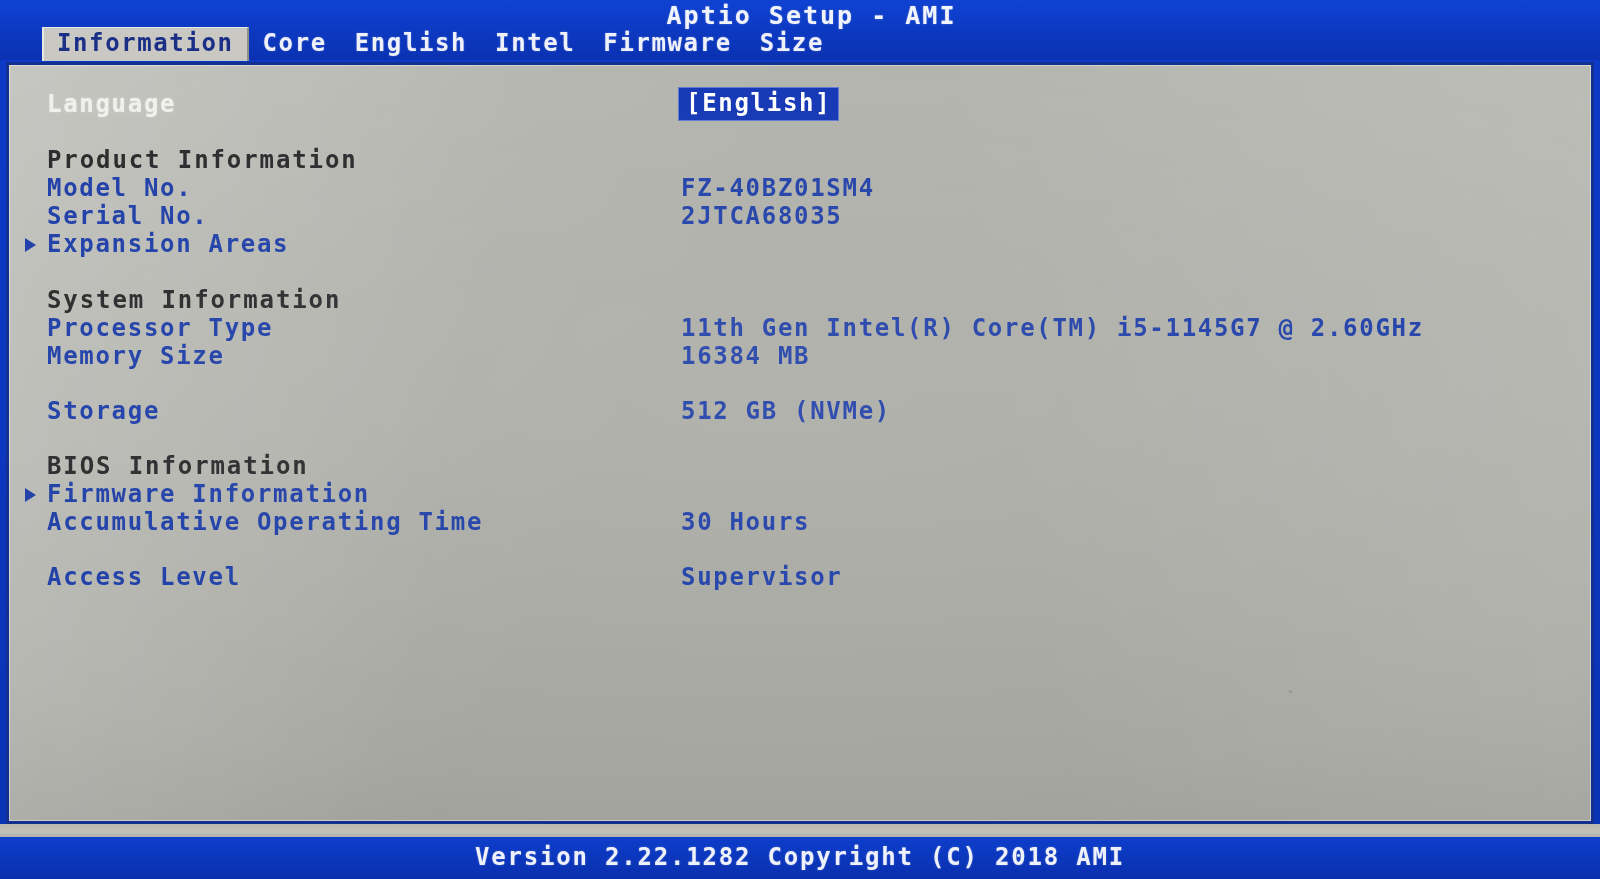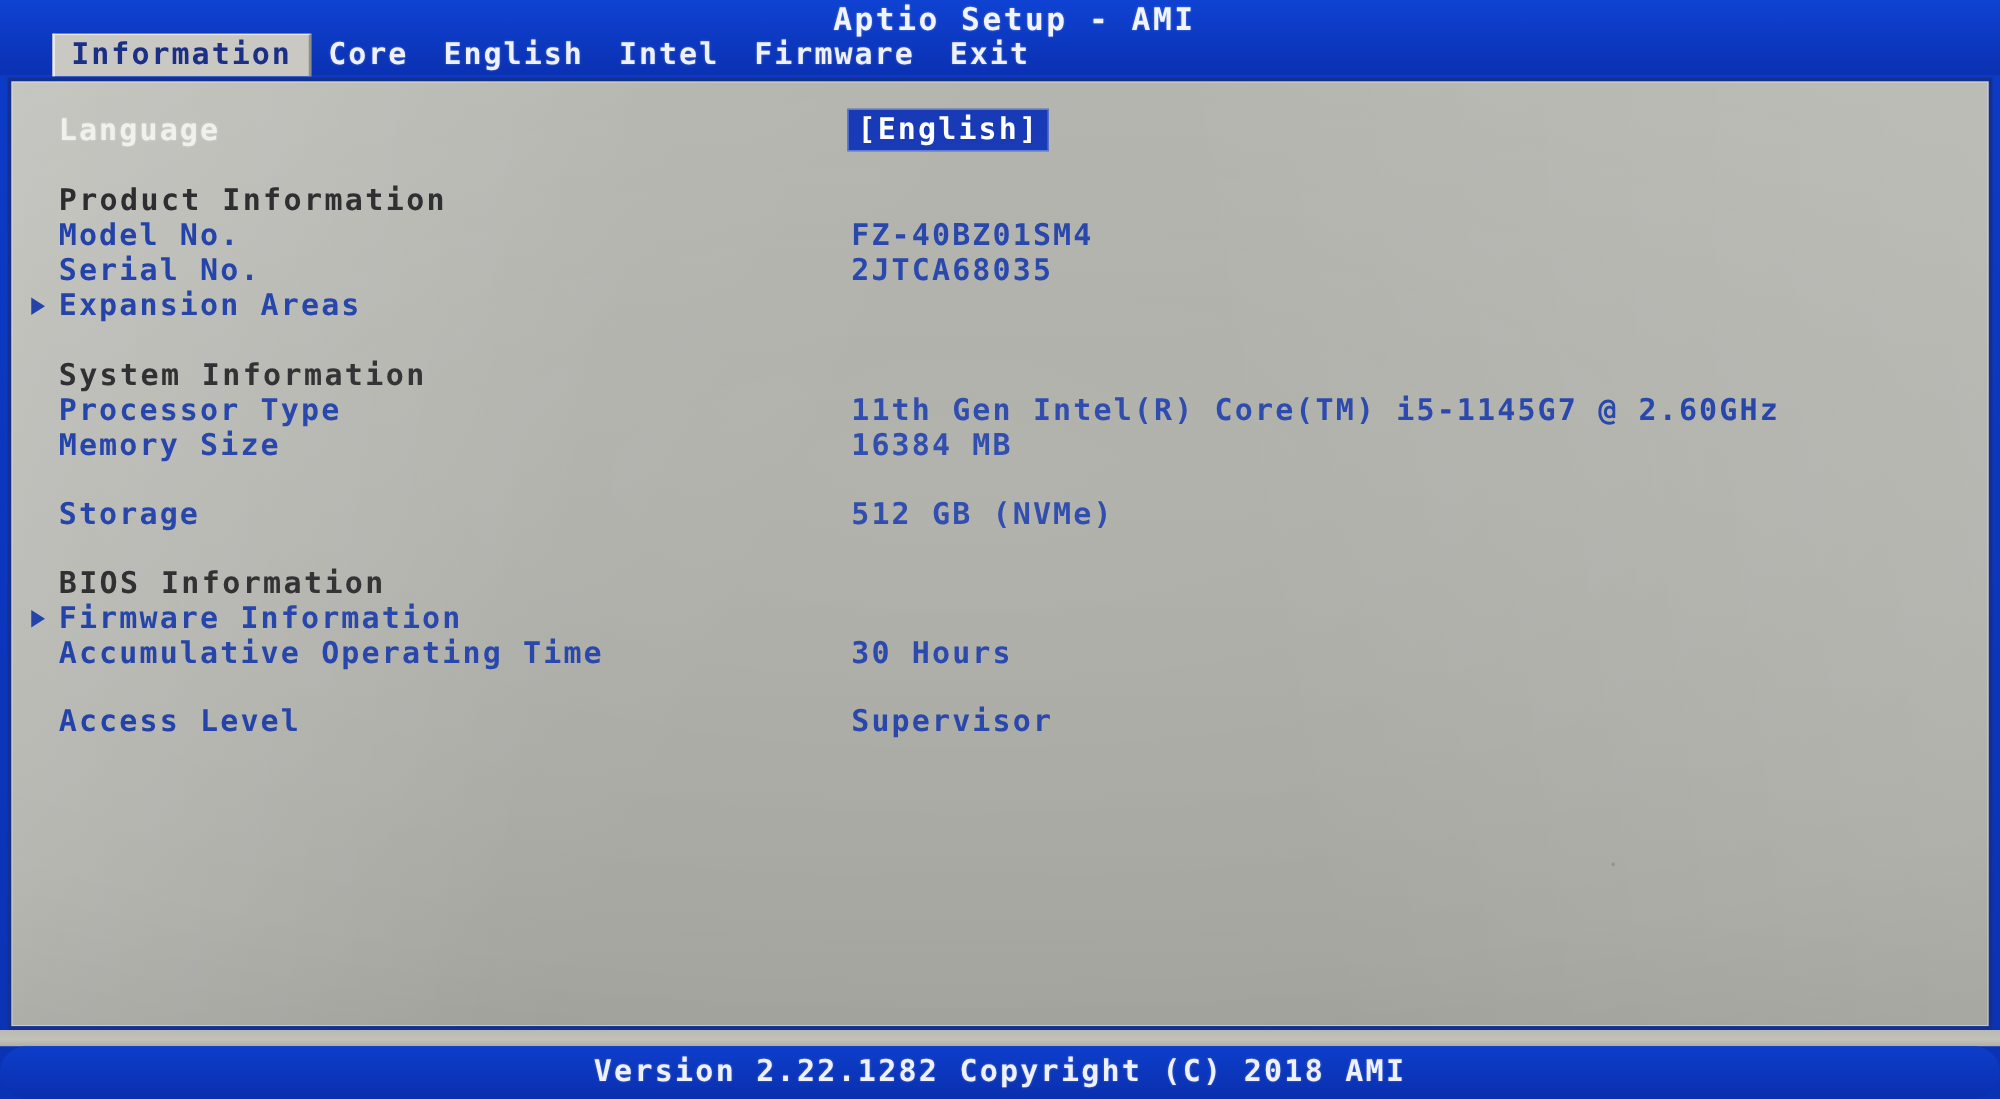--- a/index.html
+++ b/index.html
@@ -174,21 +174,20 @@
     border: 1px solid #5c78d0;
     text-shadow: none;
   }
 
   
   #footer-bar {
     position: absolute;
     left: 0; bottom: 0;
     width: 1600px; height: 42px;
     background: linear-gradient(180deg, #0d3ecb 0%, #0a2fae 100%);
-    border-radius: 21px;
   }
 
   #footer-text {
     position: absolute;
     left: 0; top: 6px;
     width: 1600px;
     text-align: center;
     color: #eef1fa;
     font-size: 24px;
     font-weight: bold;
@@ -218,21 +217,21 @@
 <div id="screen">
 
   <div id="header-bar">
     <div id="app-title">Aptio Setup - AMI</div>
     <div id="menu-bar">
         <div class="menu-item active">Information</div>
         <div class="menu-item">Core</div>
         <div class="menu-item">English</div>
         <div class="menu-item">Intel</div>
         <div class="menu-item">Firmware</div>
-        <div class="menu-item">Exit</div>
+        <div class="menu-item">Size</div>
       </div>
   </div>
 
   <div id="content-panel">
     <div id="sheen-left"></div>
     <div id="sheen-right"></div>
     <div id="rows">
         <div class="row selected" style="top: 24px;">
           <div class="label">Language</div>
           <div class="value">[English]</div>

